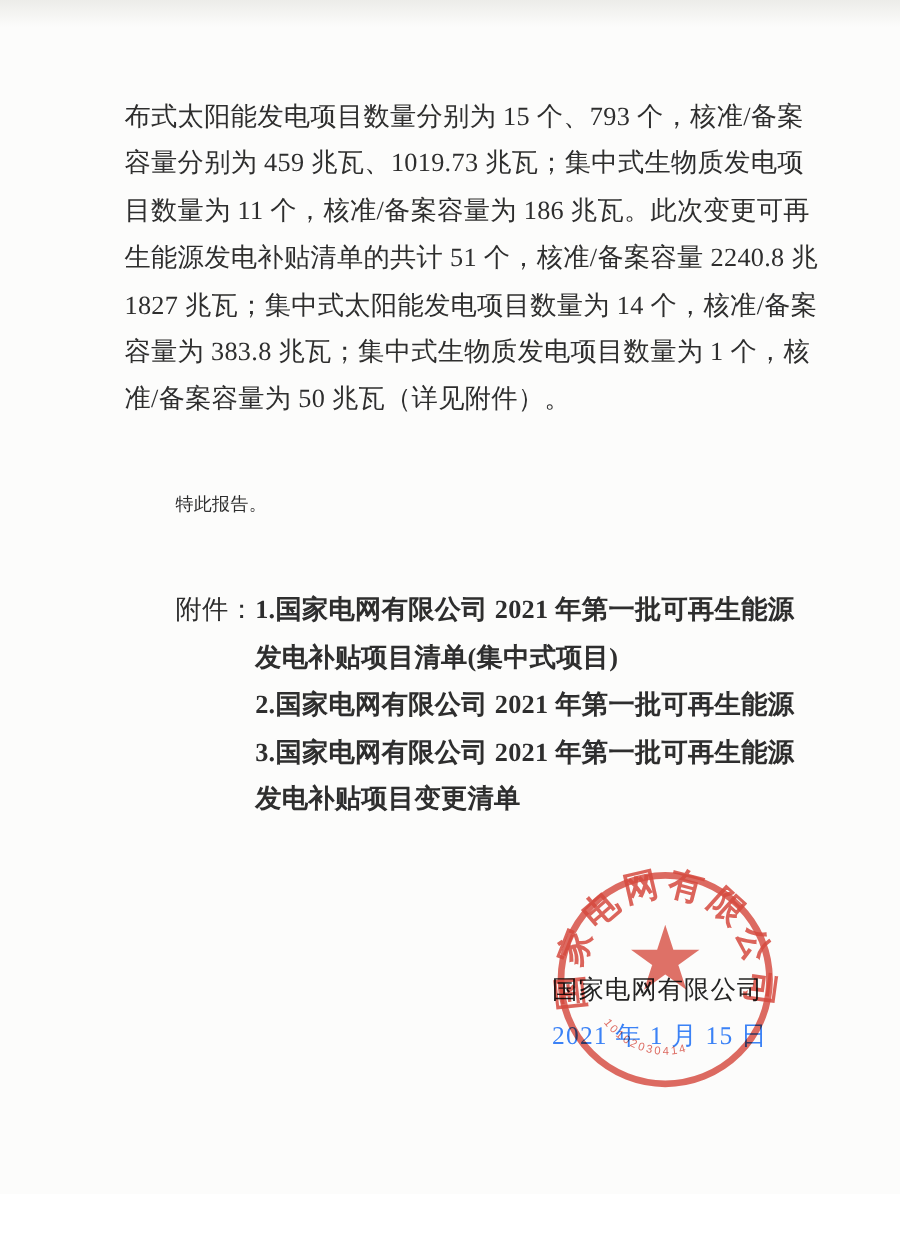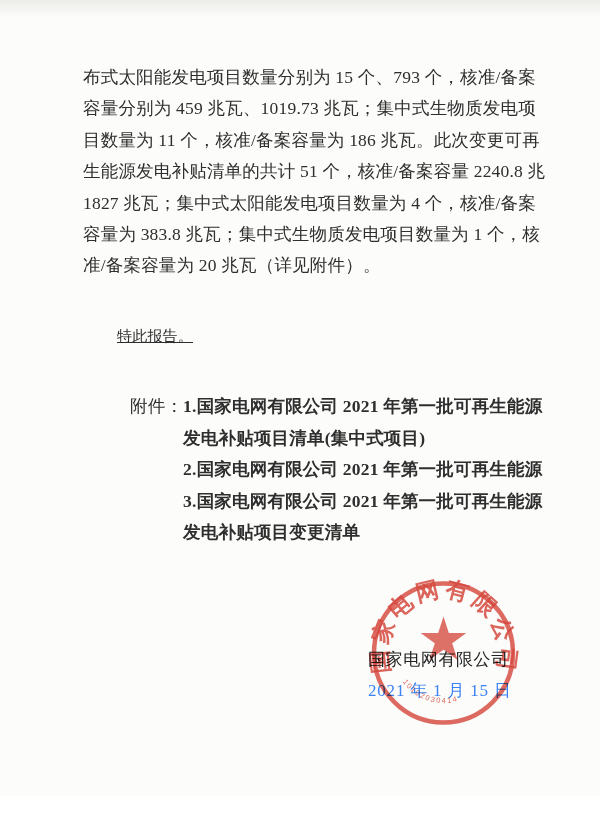--- a/index.html
+++ b/index.html
@@ -13,28 +13,28 @@
     position:absolute;top:0;left:0;right:0;height:18px;
     background:linear-gradient(#ecece9,rgba(255,255,255,0));
   }
   .body-text{
     position:absolute;left:83px;top:62px;width:444px;
     font-size:17.5px;line-height:31.4px;
   }
   .line{white-space:nowrap;letter-spacing:0.2px;}
   .closing{
     position:absolute;left:117px;top:321px;
-    font-size:15px;line-height:31.4px;white-space:nowrap;letter-spacing:0.2px;text-decoration:underline;
+    font-size:12px;line-height:31.4px;white-space:nowrap;letter-spacing:0.2px;
   }
   .attachments{
     position:absolute;left:117px;top:391px;
     font-size:17.5px;line-height:31.6px;
     display:flex;align-items:flex-start;
   }
-  .att-label{flex:0 0 auto;white-space:nowrap;letter-spacing:0.2px;margin-left:13px;}
+  .att-label{flex:0 0 auto;white-space:nowrap;letter-spacing:0.2px;}
   .att-lines{flex:0 0 auto;}
   .att-line{white-space:nowrap;letter-spacing:0.2px;font-weight:bold;}
   .sig-company{
     position:absolute;left:368px;top:650px;
     font-size:17px;line-height:20px;letter-spacing:0.6px;
     color:#232323;white-space:nowrap;
   }
   .sig-date{
     position:absolute;left:368px;top:681px;
     font-size:17px;line-height:20px;letter-spacing:0.8px;
@@ -55,23 +55,23 @@
 <body>
 
 <div class="page">
   <div class="top-shade"></div>
 
   <div class="body-text">
     <div class="line">布式太阳能发电项目数量分别为 15 个、793 个，核准/备案</div>
     <div class="line">容量分别为 459 兆瓦、1019.73 兆瓦；集中式生物质发电项</div>
     <div class="line">目数量为 11 个，核准/备案容量为 186 兆瓦。此次变更可再</div>
     <div class="line">生能源发电补贴清单的共计 51 个，核准/备案容量 2240.8 兆</div>
-    <div class="line">1827 兆瓦；集中式太阳能发电项目数量为 4 个，核准/备案</div>
+    <div class="line">1827 兆瓦；集中式太阳能发电项目数量为 14 个，核准/备案</div>
     <div class="line">容量为 383.8 兆瓦；集中式生物质发电项目数量为 1 个，核</div>
-    <div class="line">准/备案容量为 20 兆瓦（详见附件）。</div>
+    <div class="line">准/备案容量为 50 兆瓦（详见附件）。</div>
   </div>
 
   <div class="closing">特此报告。</div>
 
   <div class="attachments">
     <div class="att-label">附件：</div>
     <div class="att-lines">
       <div class="att-line">1.国家电网有限公司 2021 年第一批可再生能源</div>
       <div class="att-line">发电补贴项目清单(集中式项目)</div>
       <div class="att-line">2.国家电网有限公司 2021 年第一批可再生能源</div>

